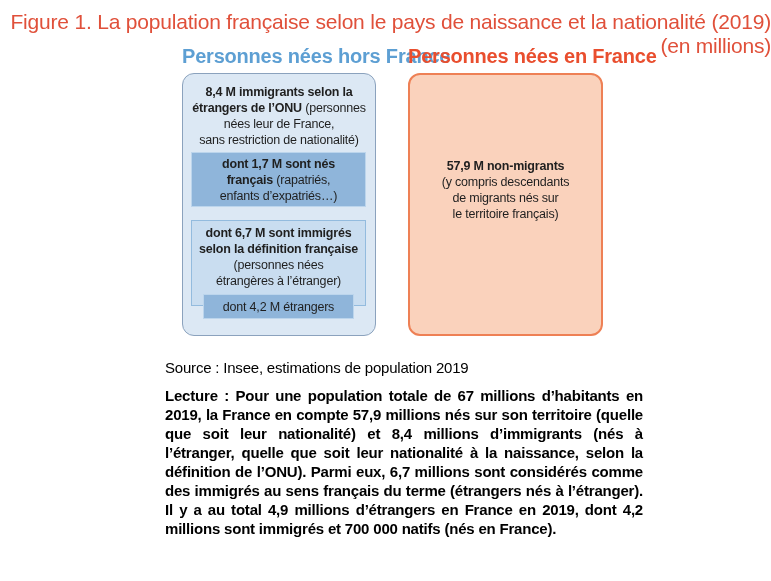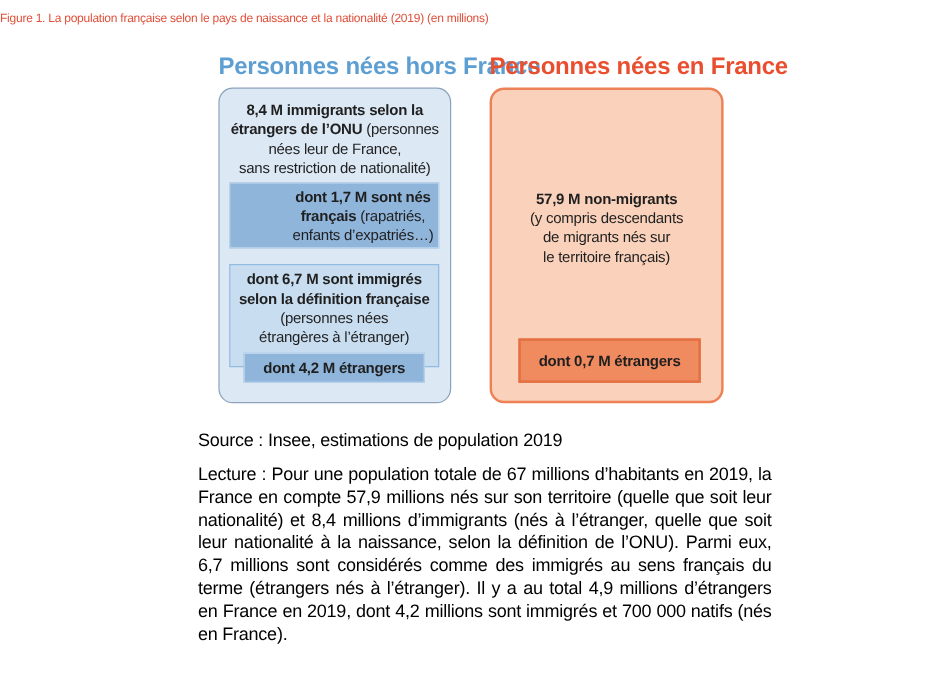--- a/index.html
+++ b/index.html
@@ -11,22 +11,22 @@
     background: #ffffff;
     font-family: "Liberation Sans", sans-serif;
     color: #000;
     overflow: hidden;
   }
   .figure-title {
     position: absolute;
     top: 10px;
     left: 0;
     width: 100%;
-    text-align: left;
-    font-size: 10px;
+    text-align: right;
+    font-size: 21px;
     letter-spacing: -0.2px;
     color: var(--title_red);
   }
   .col-header {
     position: absolute;
     top: 45px;
     height: 18px;
     text-align: center;
     font-size: 20px;
     font-weight: 700;
@@ -50,21 +50,21 @@
     background: var(--right_fill);
     border: 2px solid var(--right_border);
   }
   .onu-text { position: absolute; top: 10px; left: 0; width: 100%; }
   .box-born-french {
     position: absolute; left: 8px; top: 78px; width: 175px; height: 55px;
     box-sizing: border-box;
     background: var(--mid_blue_fill);
     border: 1.5px solid var(--mid_blue_border);
   }
-  .box-born-french .boxtext { position: absolute; top: 3px; left: 0; width: 100%; padding-left: 24px; }
+  .box-born-french .boxtext { position: absolute; top: 3px; left: 0; width: 100%; }
   .box-immigres {
     position: absolute; left: 8px; top: 146px; width: 175px; height: 86px;
     box-sizing: border-box;
     background: var(--sub_blue_fill);
     border: 1.5px solid var(--sub_blue_border);
   }
   .box-immigres .immigres-label { position: absolute; top: 4px; left: 0; width: 100%; }
   .box-foreigners-immigres {
     position: absolute; left: 11px; top: 73px; width: 151px; height: 25px;
     box-sizing: border-box;
@@ -83,21 +83,21 @@
   .notes {
     position: absolute;
     left: 165px; top: 348px; width: 478px;
     font-size: 15px; line-height: 19px;
     letter-spacing: -0.2px;
     color: var(--note_text);
   }
   .notes p { margin: 0; }
   .citation { white-space: nowrap; }
   .source-line { margin-top: 10px !important; }
-  .lecture { margin-top: 9px !important; text-align: justify; }
+  .lecture { margin-top: 9px !important; text-align: justify; font-weight: bold; }
 </style>
 </head>
 <body>
 
 <div class="page">
 
   <div class="figure-title">Figure 1. La population française selon le pays de naissance et la nationalité (2019) (en millions)</div>
 
   <div class="col-header left">Personnes nées hors France</div>
   <div class="col-header right">Personnes nées en France</div>
@@ -105,30 +105,27 @@
   <div class="outer-box left">
     <div class="rich boxtext onu-text"><span style="font-weight: 700;">8,4 M immigrants selon la</span><br><span style="font-weight: 700;">étrangers de l’ONU </span><span>(personnes</span><br><span>nées leur de France,</span><br><span>sans restriction de nationalité)</span></div>
 
     <div class="box-born-french">
       <div class="rich boxtext"><span style="font-weight: 700;">dont 1,7 M sont nés</span><br><span style="font-weight: 700;">français </span><span>(rapatriés,</span><br><span>enfants d’expatriés…)</span></div>
     </div>
 
     <div class="box-immigres">
       <div class="rich boxtext immigres-label"><span style="font-weight: 700;">dont 6,7 M sont immigrés</span><br><span style="font-weight: 700;">selon la définition française</span><br><span>(personnes nées</span><br><span>étrangères à l’étranger)</span></div>
       <div class="box-foreigners-immigres">
-        <span class="rich boxtext"><span style="font-weight: 700; text-align: right;">dont 4,2 M étrangers</span></span>
+        <span class="rich boxtext"><span style="font-weight: 400; text-align: right;">dont 4,2 M étrangers</span></span>
       </div>
     </div>
   </div>
 
   <div class="outer-box right">
     <div class="rich boxtext nonmigrants-label"><span style="font-weight: 700;">57,9 M non-migrants</span><br><span>(y compris descendants</span><br><span>de migrants nés sur</span><br><span>le territoire français)</span></div>
-    <div class="box-foreigners-natives">
-      <span class="rich boxtext"><span style="font-weight: 700;">dont 0,7 M étrangers</span></span>
-    </div>
   </div>
 
   <div class="notes">
     <p class="source-line">Source : Insee, estimations de population 2019</p>
     <p class="lecture">Lecture : Pour une population totale de 67 millions d’habitants en 2019, la France en compte 57,9 millions nés sur son territoire (quelle que soit leur nationalité) et 8,4 millions d’immigrants (nés à l’étranger, quelle que soit leur nationalité à la naissance, selon la définition de l’ONU). Parmi eux, 6,7 millions sont considérés comme des immigrés au sens français du terme (étrangers nés à l’étranger). Il y a au total 4,9 millions d’étrangers en France en 2019, dont 4,2 millions sont immigrés et 700 000 natifs (nés en France).</p>
   </div>
 
 </div>
 
 </body></html>

